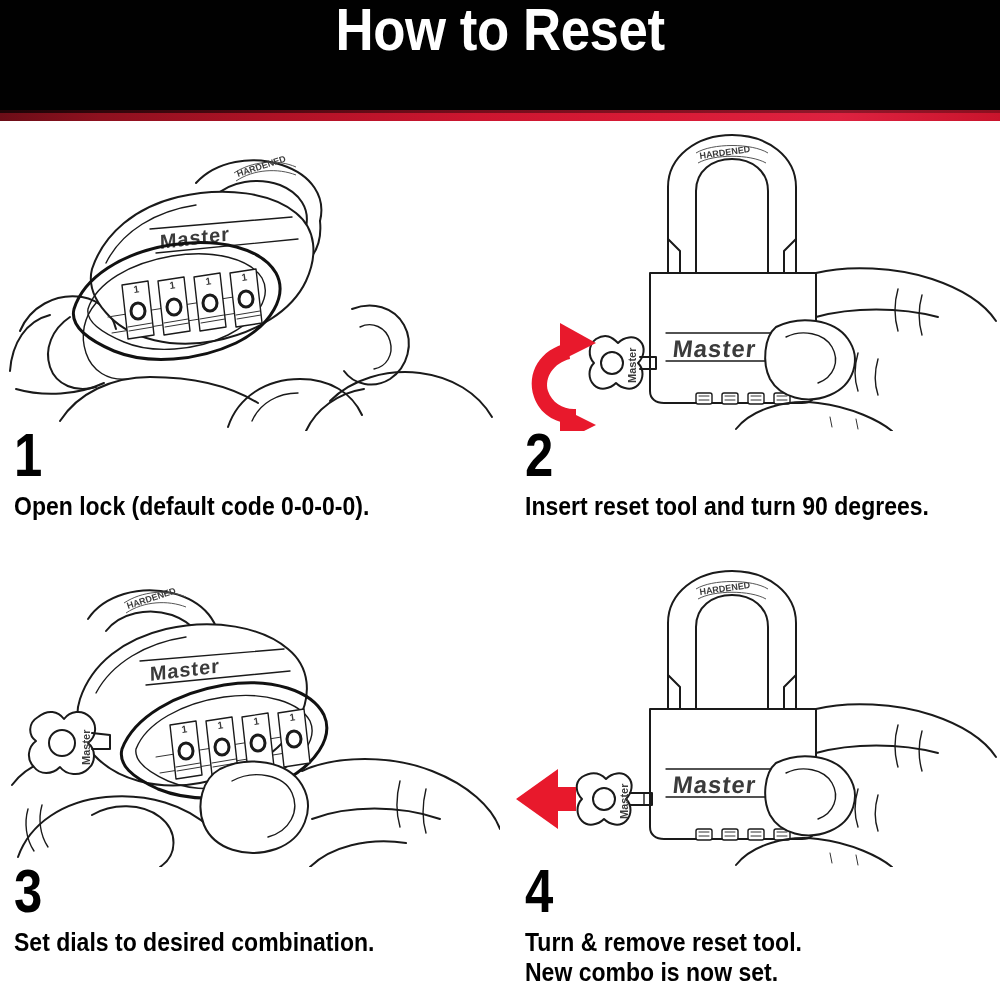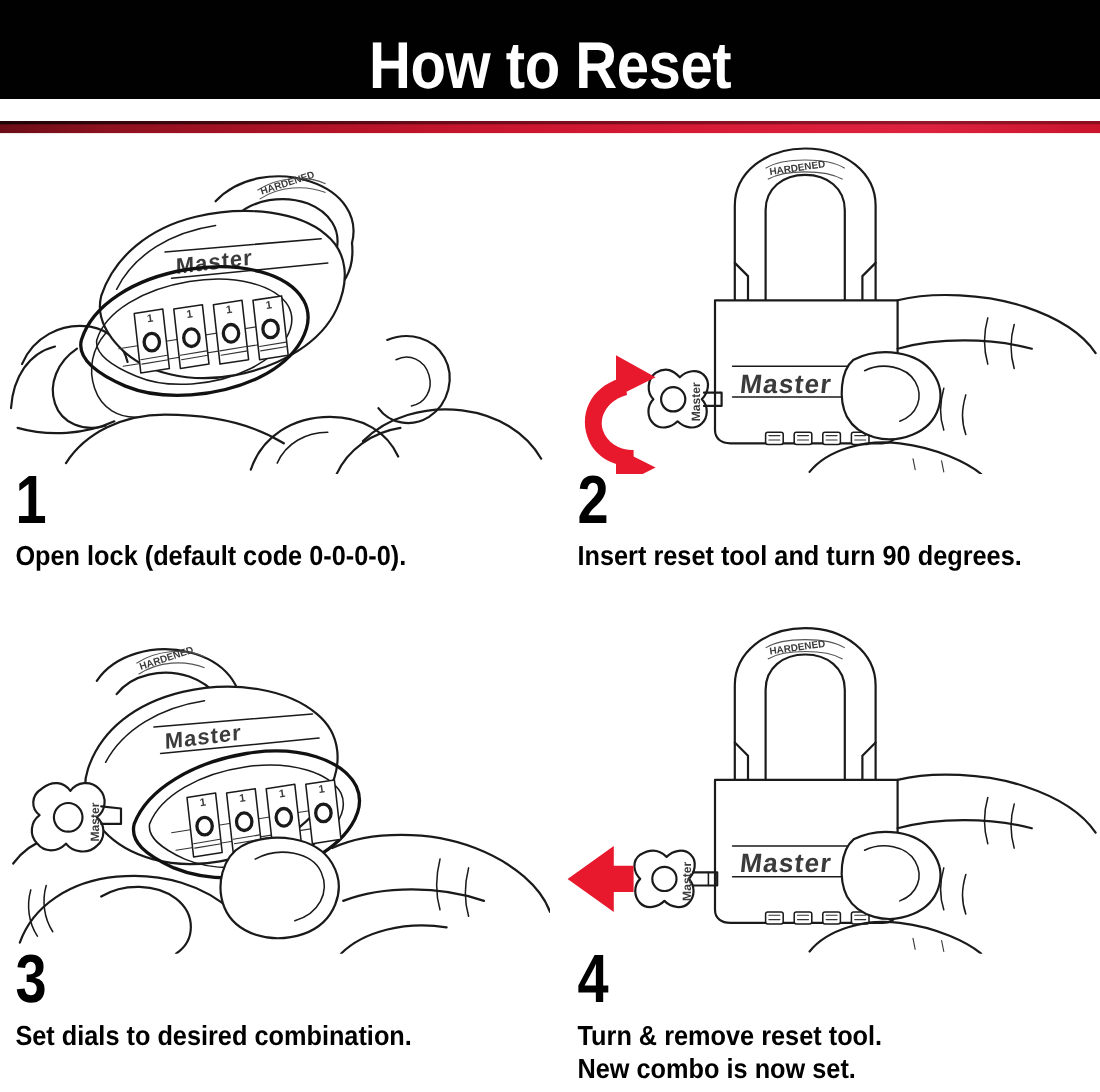--- a/index.html
+++ b/index.html
@@ -14,24 +14,24 @@
     font-family: "Liberation Sans", sans-serif;
     color: #000000;
     position: relative;
   }
 
   
   .header {
     position: absolute;
     left: 0; top: 0;
     width: 1000px;
-    height: 90px;
+    height: 110px;
     background: #010101;
     display: flex;
-    align-items: flex-end;
+    align-items: flex-start;
     justify-content: center;
   }
   .header-title {
     color: #ffffff;
     font-family: "Liberation Sans Narrow", "Liberation Sans", sans-serif;
     font-weight: bold;
     font-size: 60px;
     line-height: 60px;
     letter-spacing: -0.5px;
     transform: scaleX(0.88);

